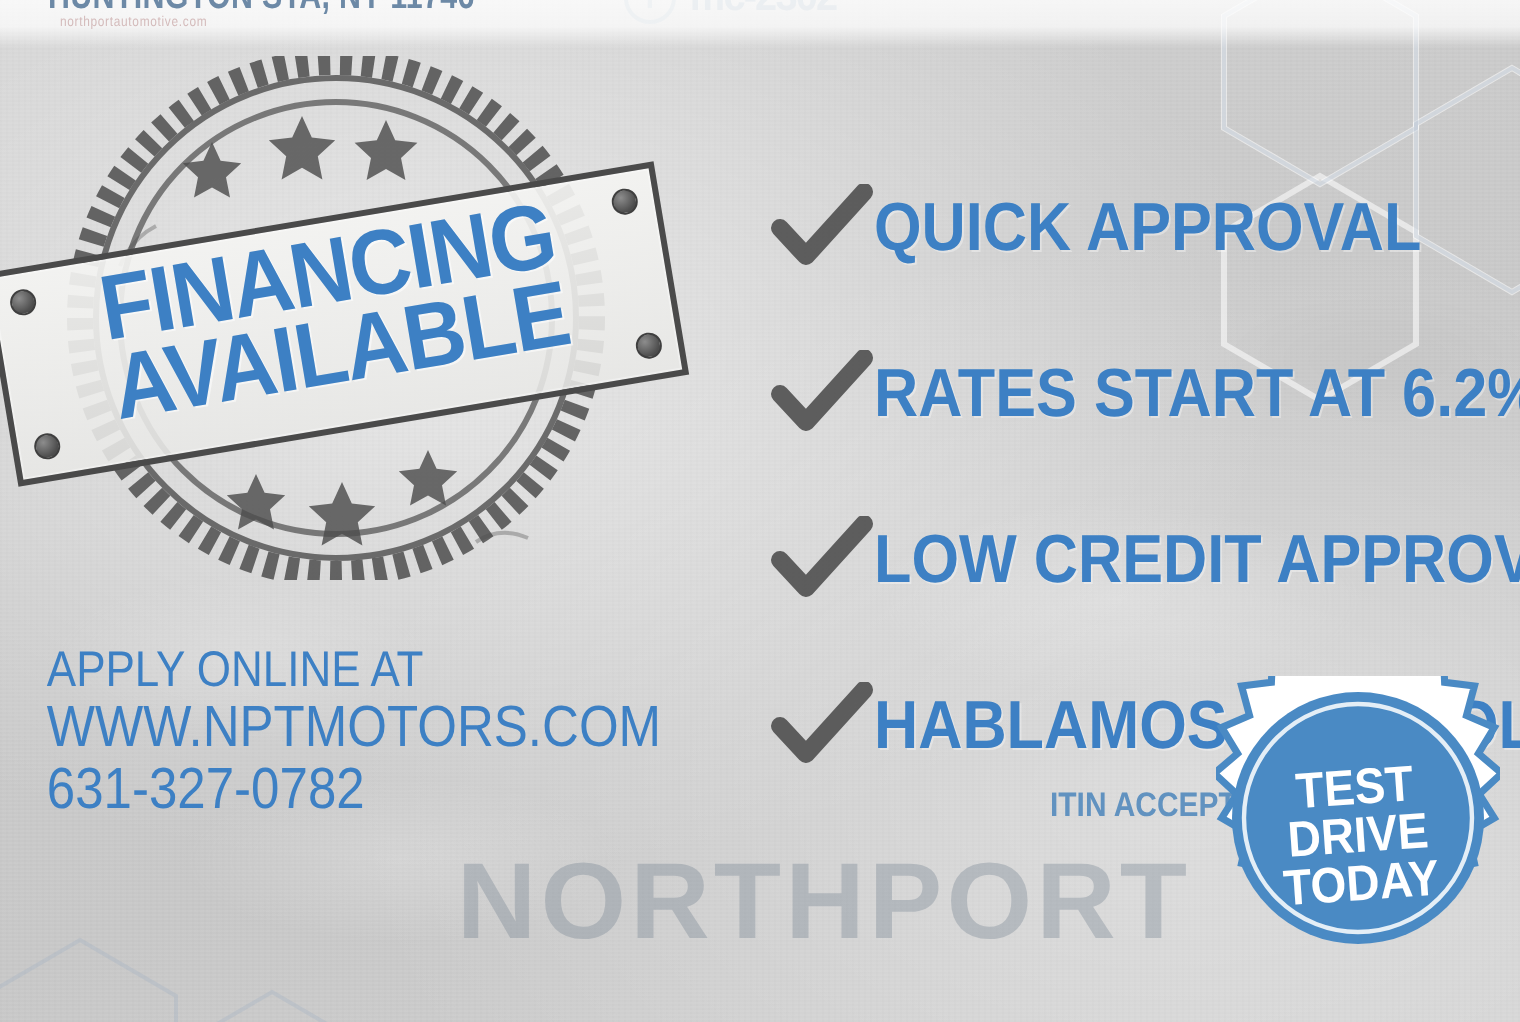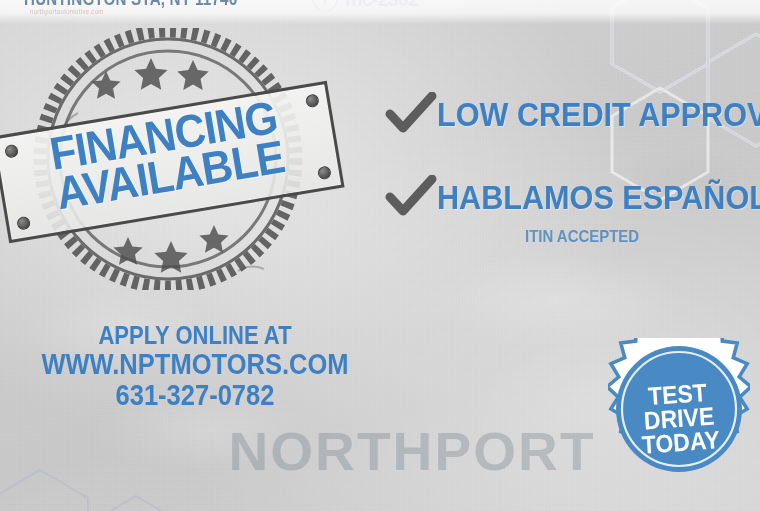--- a/index.html
+++ b/index.html
@@ -71,22 +71,22 @@
   .rivet.bl{left:8px;bottom:8px;} .rivet.br{right:8px;bottom:8px;}
   .plaque-text{
     position:absolute;left:0;right:0;top:4px;text-align:center;
     color:#3d80c4;font-weight:bold;line-height:.88;
     text-shadow:1px 1px 0 rgba(255,255,255,.55);
   }
   .plaque-text .l1{display:block;font-size:46px;transform:scaleX(.93);letter-spacing:-1px;}
   .plaque-text .l2{display:block;font-size:46px;transform:scaleX(.93);letter-spacing:-1px;}
 
   
-  .apply{position:absolute;left:0;top:322px;width:390px;text-align:center;color:#3d80c4;
-    font-weight:bold;line-height:1.08;}
+  .apply{position:absolute;left:0;top:322px;width:390px;color:#3d80c4;
+    font-weight:normal;line-height:1.08;}
   .apply .a1{font-size:25px;transform:scaleX(.88);display:block;letter-spacing:0px;}
   .apply .a2{font-size:29px;transform:scaleX(.88);display:block;letter-spacing:0px;}
   .apply .a3{font-size:29px;transform:scaleX(.88);display:block;letter-spacing:0px;}
 
   
   .checklist{position:absolute;left:385px;top:72px;width:375px;}
   .ck-row{position:relative;height:83px;display:flex;align-items:center;}
   .ck-mark{width:52px;flex:0 0 52px;display:block;}
   .ck-text{color:#3d80c4;font-weight:bold;font-size:34px;line-height:1;
     transform:scaleX(.90);transform-origin:left center;white-space:nowrap;
@@ -192,21 +192,33 @@
       <span class="rivet br"></span>
       <div class="plaque-text">
         <span class="l1">FINANCING</span>
         <span class="l2">AVAILABLE</span>
       </div>
     </div>
   </div>
 
   <div class="checklist">
 
-
+    <div class="ck-row">
+      <svg class="ck-mark" viewBox="0 0 52 44">
+        <path d="M5 22 L18 36 L47 4" fill="none" stroke="#4f4f4f" stroke-width="9" stroke-linecap="round" stroke-linejoin="round" stroke-opacity="0.9"></path>
+      </svg>
+      <span class="ck-text">QUICK APPROVAL</span>
+    </div>
+
+    <div class="ck-row">
+      <svg class="ck-mark" viewBox="0 0 52 44">
+        <path d="M5 22 L18 36 L47 4" fill="none" stroke="#4f4f4f" stroke-width="9" stroke-linecap="round" stroke-linejoin="round" stroke-opacity="0.9"></path>
+      </svg>
+      <span class="ck-text">RATES START AT 6.2%</span>
+    </div>
 
     <div class="ck-row">
       <svg class="ck-mark" viewBox="0 0 52 44">
         <path d="M5 22 L18 36 L47 4" fill="none" stroke="#4f4f4f" stroke-width="9" stroke-linecap="round" stroke-linejoin="round" stroke-opacity="0.9"></path>
       </svg>
       <span class="ck-text">LOW CREDIT APPROVED</span>
     </div>
 
     <div class="ck-row">
       <svg class="ck-mark" viewBox="0 0 52 44">

